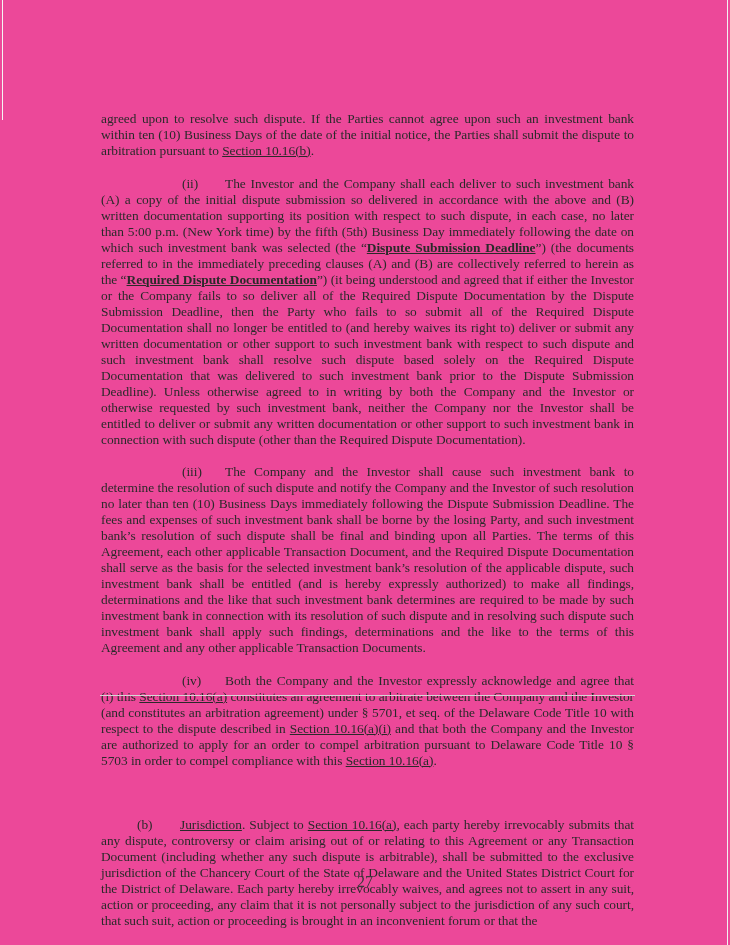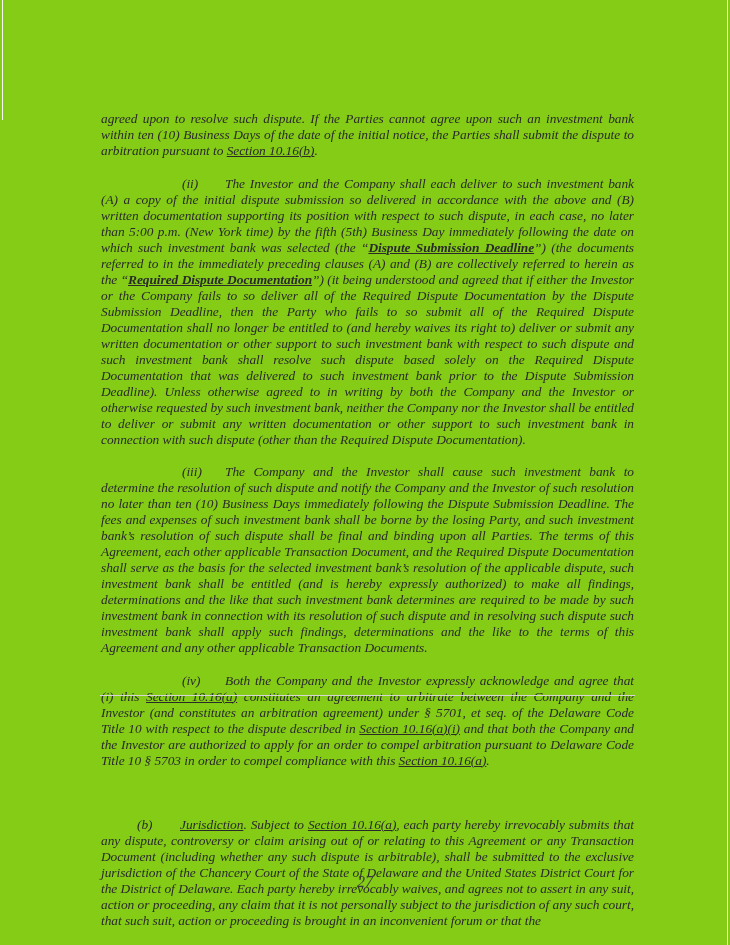--- a/index.html
+++ b/index.html
@@ -14,22 +14,21 @@
       overflow: hidden;
       font-family: "Liberation Serif", "DejaVu Serif", serif;
       color: #2a2a2a;
     }
     .page {
       position: absolute;
       left: 0;
       top: 0;
       width: 730px;
       height: 945px;
-      background: #84cc16;
-      font-style: italic;
+      background: #ec4899;
     }
     .edge-right {
       position: absolute;
       right: 2px;
       top: 0;
       width: 1px;
       height: 945px;
       background: #f1f1f1;
     }
     .edge-left {

